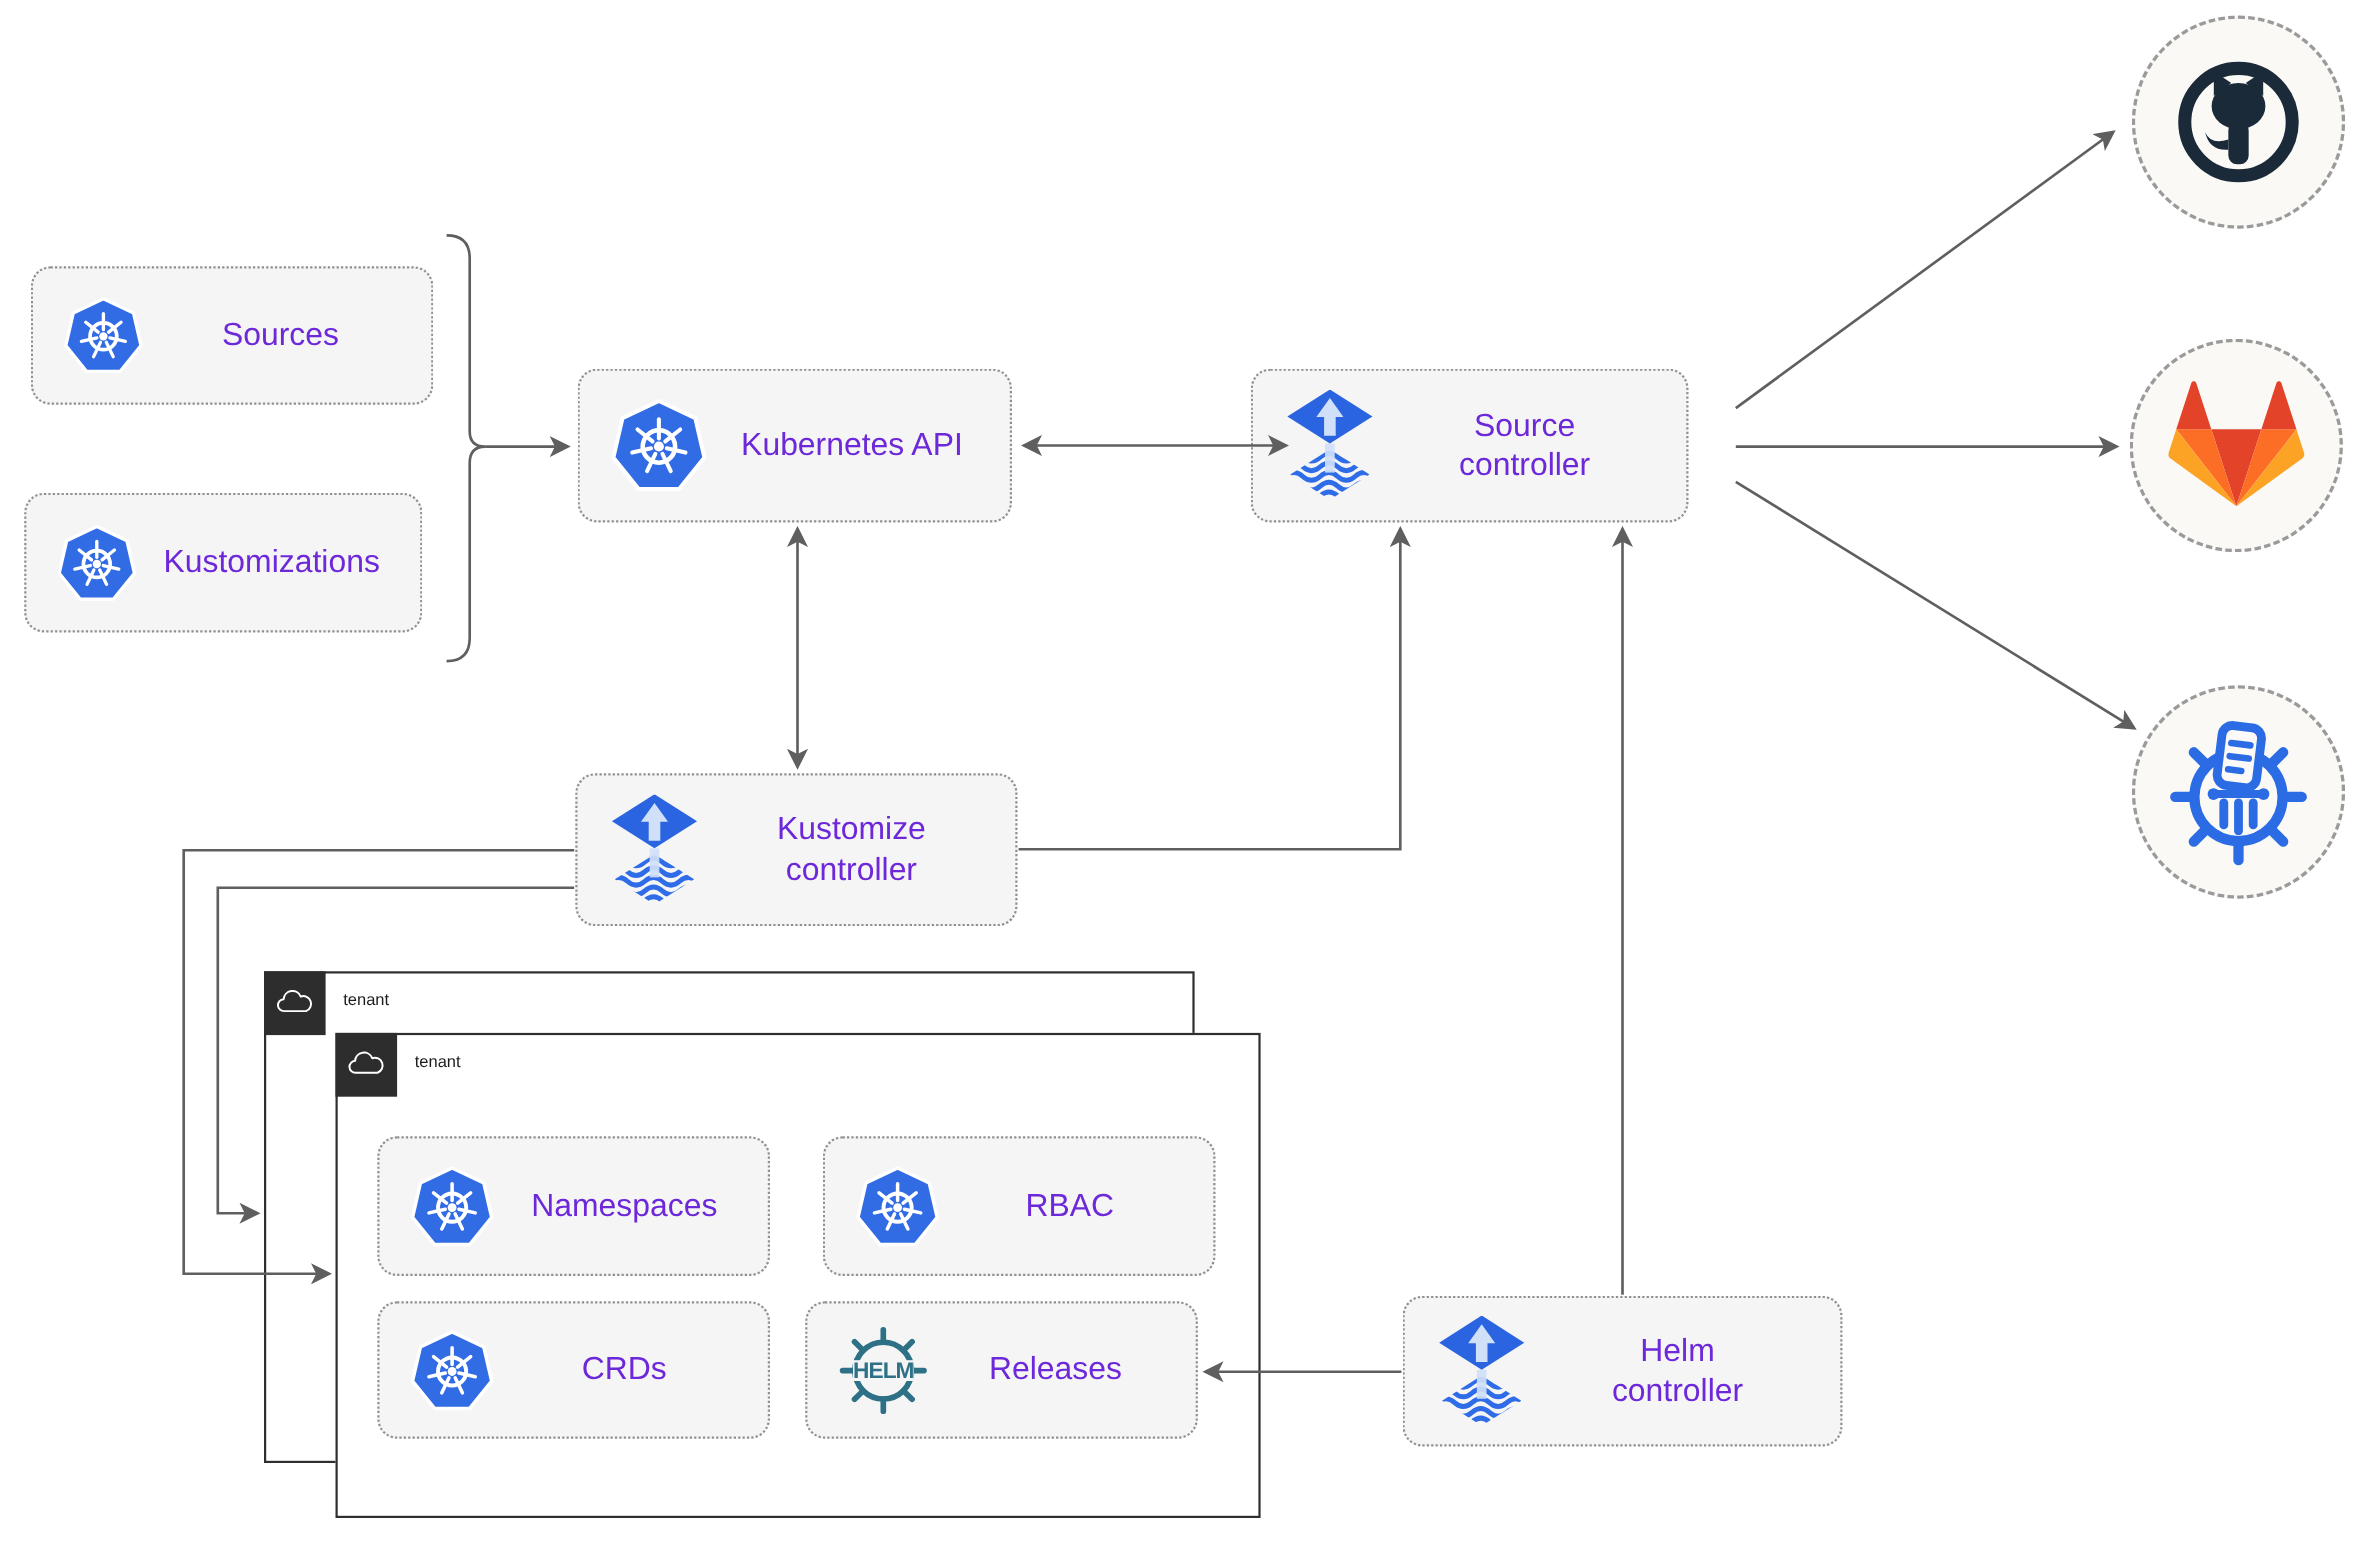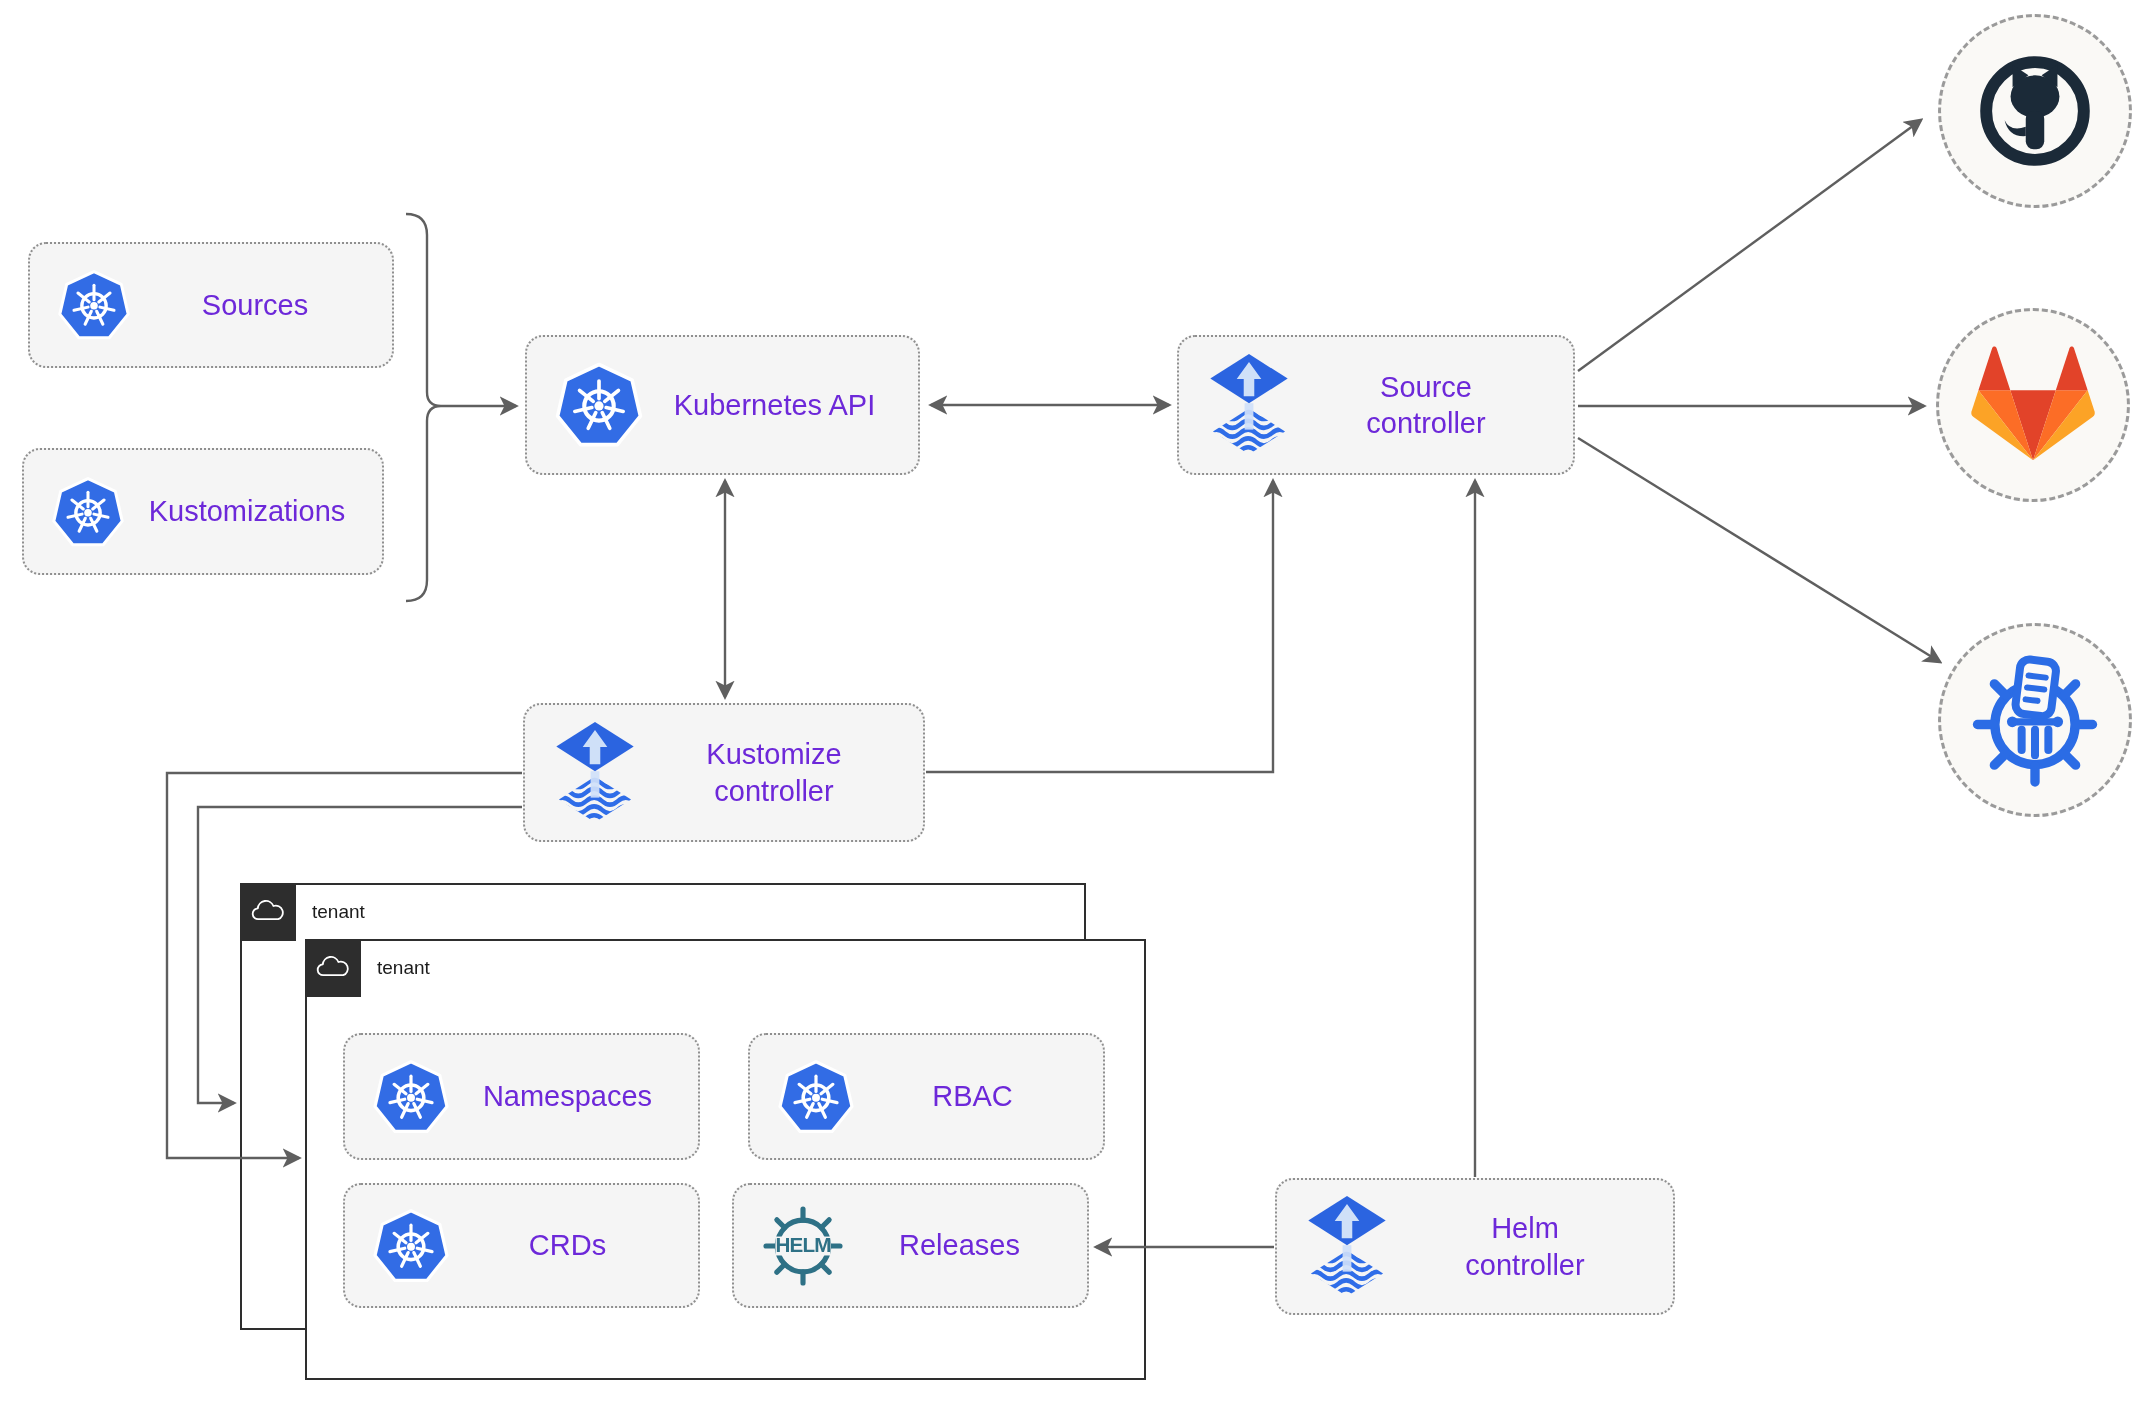--- a/index.html
+++ b/index.html
@@ -7,21 +7,21 @@
   .canvas{position:relative;width:2144px;height:1407px;background:#ffffff;}
 
   .node{position:absolute;background:#f5f5f5;border:2px dotted #8f8f8f;border-radius:18px;
         display:flex;align-items:center;box-sizing:border-box;z-index:3;}
   .node .ic{flex:0 0 auto;margin-left:26px;display:flex;align-items:center;}
   .node .lbl{flex:1;text-align:center;font-size:29px;color:#6d28d9;padding-right:14px;line-height:1.25;}
 
   .tenant{position:absolute;background:#ffffff;border:2px solid #2e2e2e;box-sizing:border-box;z-index:1;}
   .tenant .badge{position:absolute;left:-2px;top:-2px;width:56px;height:58px;background:#2d2d2d;
         display:flex;align-items:center;justify-content:center;}
-  .tenant .tlabel{position:absolute;left:70px;top:16px;font-size:19px;color:#1c1c1c;}
+  .tenant .tlabel{position:absolute;left:70px;top:16px;font-size:15px;color:#1c1c1c;}
 
   .remote{position:absolute;width:194px;height:194px;border-radius:50%;
         border:3px dashed #9a9a9a;background:#faf9f6;box-sizing:border-box;
         display:flex;align-items:center;justify-content:center;z-index:3;}
 
   svg.connectors{position:absolute;left:0;top:0;z-index:5;pointer-events:none;}
   .hiddendefs{position:absolute;width:0;height:0;overflow:hidden;}
 </style>
 </head>
 <body>
@@ -167,21 +167,21 @@
 
   <div class="node" style="left:525px;top:335px;width:395px;height:140px;">
     <span class="ic">
         <svg width="92" height="92">
           <use href="#sym-k8s"></use>
         </svg>
       </span>
     <span class="lbl">Kubernetes API</span>
   </div>
 
-  <div class="node" style="left:1177px;top:335px;width:398px;height:140px;">
+  <div class="node" style="left:1137px;top:335px;width:398px;height:140px;">
     <span class="ic">
         <svg width="88" height="102">
           <use href="#sym-flux"></use>
         </svg>
       </span>
     <span class="lbl">
       <div>Source</div>
       <div>controller</div>
     </span>
   </div>

